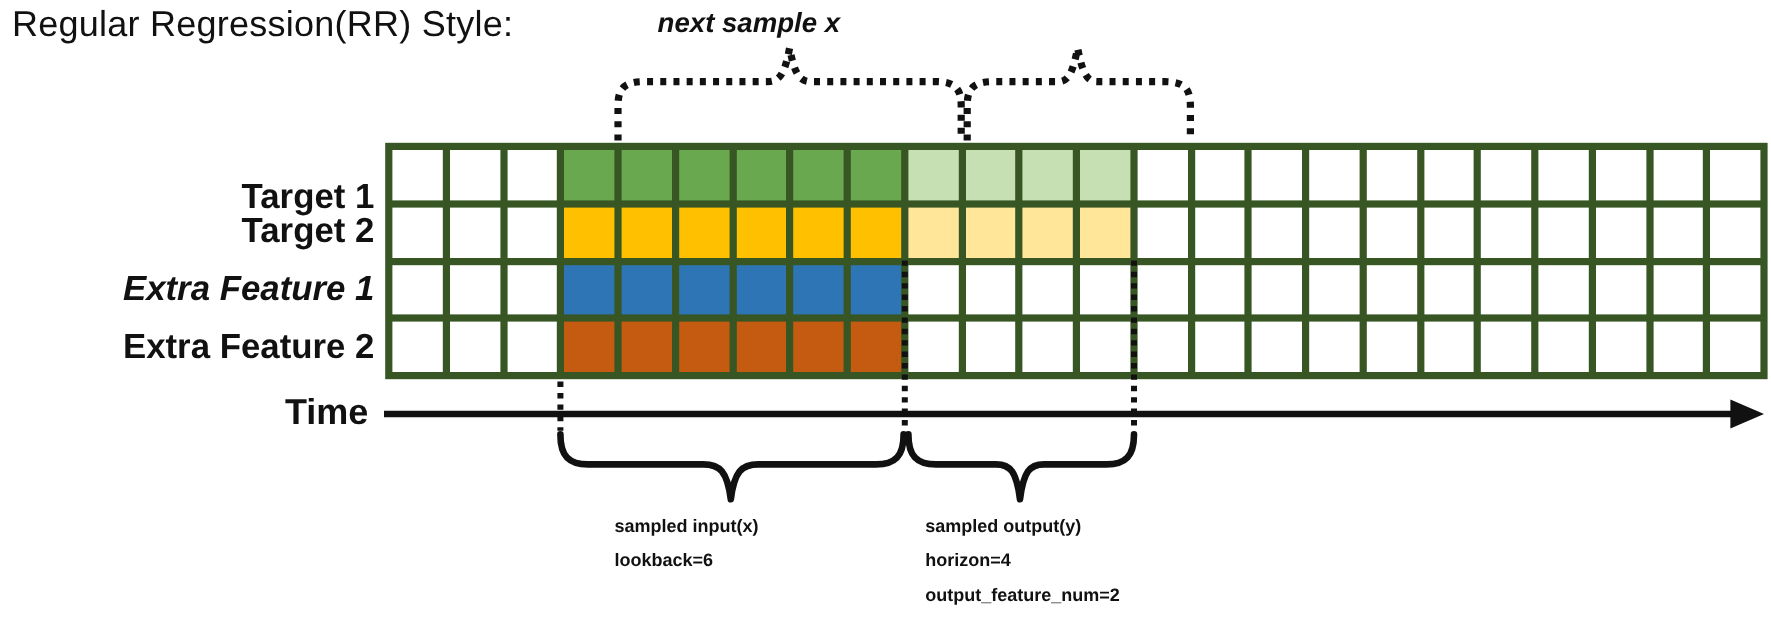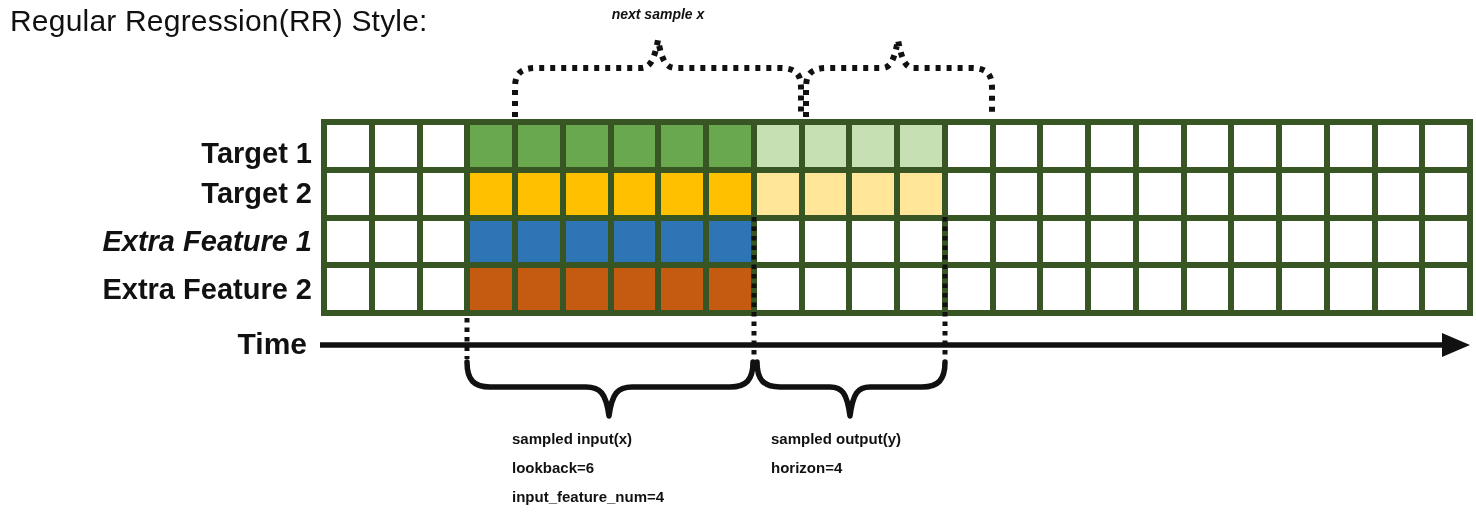--- a/index.html
+++ b/index.html
@@ -47,22 +47,21 @@
   .grid-cell { width: 100%; height: 100%; }
   .overlay {
     position: absolute;
     left: 0; top: 0;
     pointer-events: none;
   }
   .brace-label {
     position: absolute;
     top: 6px;
     width: 220px;
-    text-align: center;
-    font-size: 14px;
+    font-size: 23px;
     font-style: italic;
     font-weight: bold;
     white-space: nowrap;
   }
   .time-label {
     position: absolute;
     left: 180px; top: 327px;
     width: 127px;
     text-align: right;
     font-size: 30px;
@@ -79,21 +78,21 @@
   .sample-text div { white-space: nowrap; }
 </style>
 </head>
 <body>
 
 <div class="canvas">
 
   <div class="title">Regular Regression(RR) Style:</div>
 
   <div class="row-labels">
-      <div class="row-label" style="top: 132px;">Target 1</div>
+      <div class="row-label" style="top: 143px;">Target 1</div>
       <div class="row-label" style="top: 172.75px;">Target 2</div>
       <div class="row-label" style="top: 220.5px; font-style: italic;">Extra Feature 1</div>
       <div class="row-label" style="top: 268.25px;">Extra Feature 2</div>
     </div>
 
   <div class="grid" id="grid" style="background: rgb(55, 86, 35);">
       <div class="grid-cell" style="background: rgb(255, 255, 255);"></div>
       <div class="grid-cell" style="background: rgb(255, 255, 255);"></div>
       <div class="grid-cell" style="background: rgb(255, 255, 255);"></div>
       <div class="grid-cell" style="background: rgb(106, 168, 79);"></div>
@@ -209,21 +208,21 @@
     <path d="M 757 362 C 757 380 764 387 780 387 L 830 387 C 842 387 847 393 850 416 C 853 393 858 387 870 387 L 922 387 C 938 387 945 380 945 362" fill="none" stroke="#111111" stroke-width="5.5" stroke-linecap="round" stroke-linejoin="round"></path>
   </svg>
 
   <div class="brace-label" style="left:548px">next sample x</div>
 
   <div class="time-label">Time</div>
 
   <div class="sample-text" style="left:512px">
     <div>sampled input(x)</div>
     <div>lookback=6</div>
-    <div>input_feature_num=4</div>
   </div>
 
   <div class="sample-text" style="left:771px">
     <div>sampled output(y)</div>
     <div>horizon=4</div>
+    <div>output_feature_num=2</div>
   </div>
 
 </div>
 
 </body></html>

